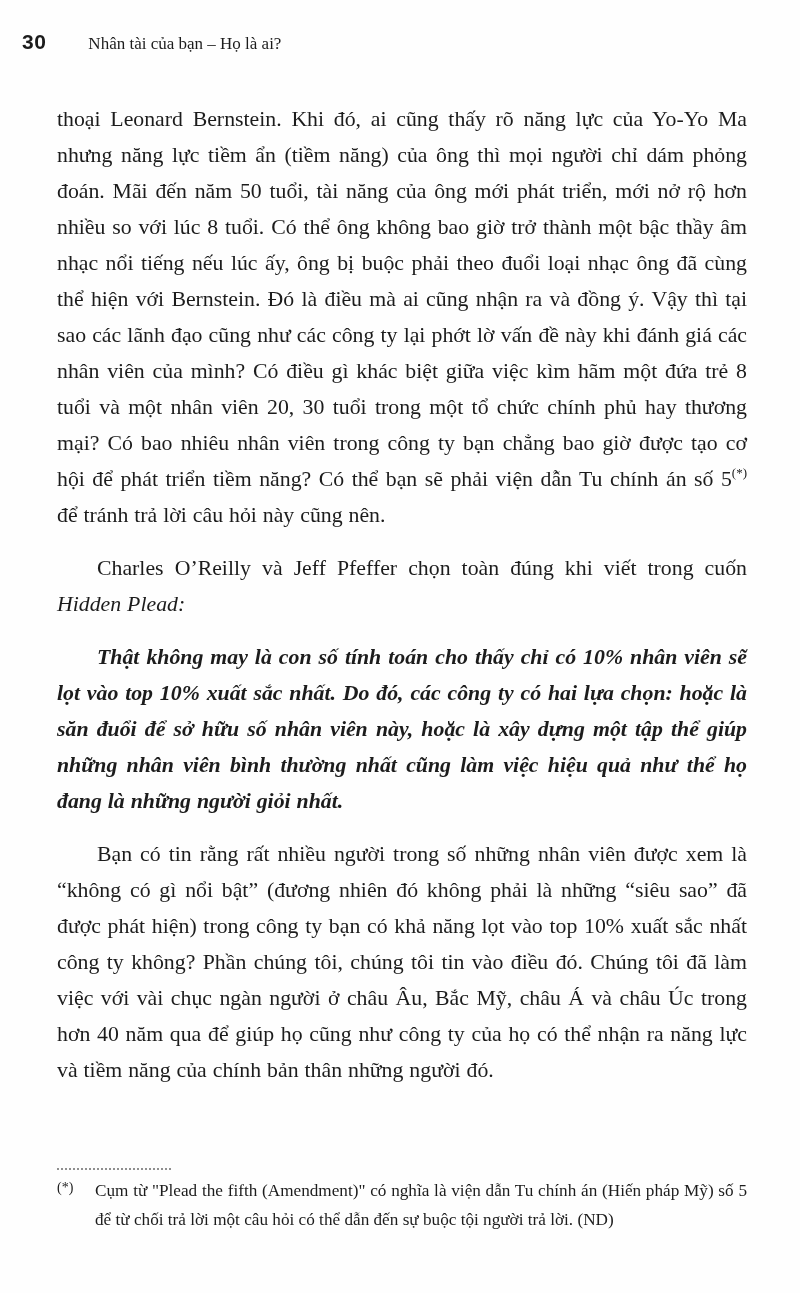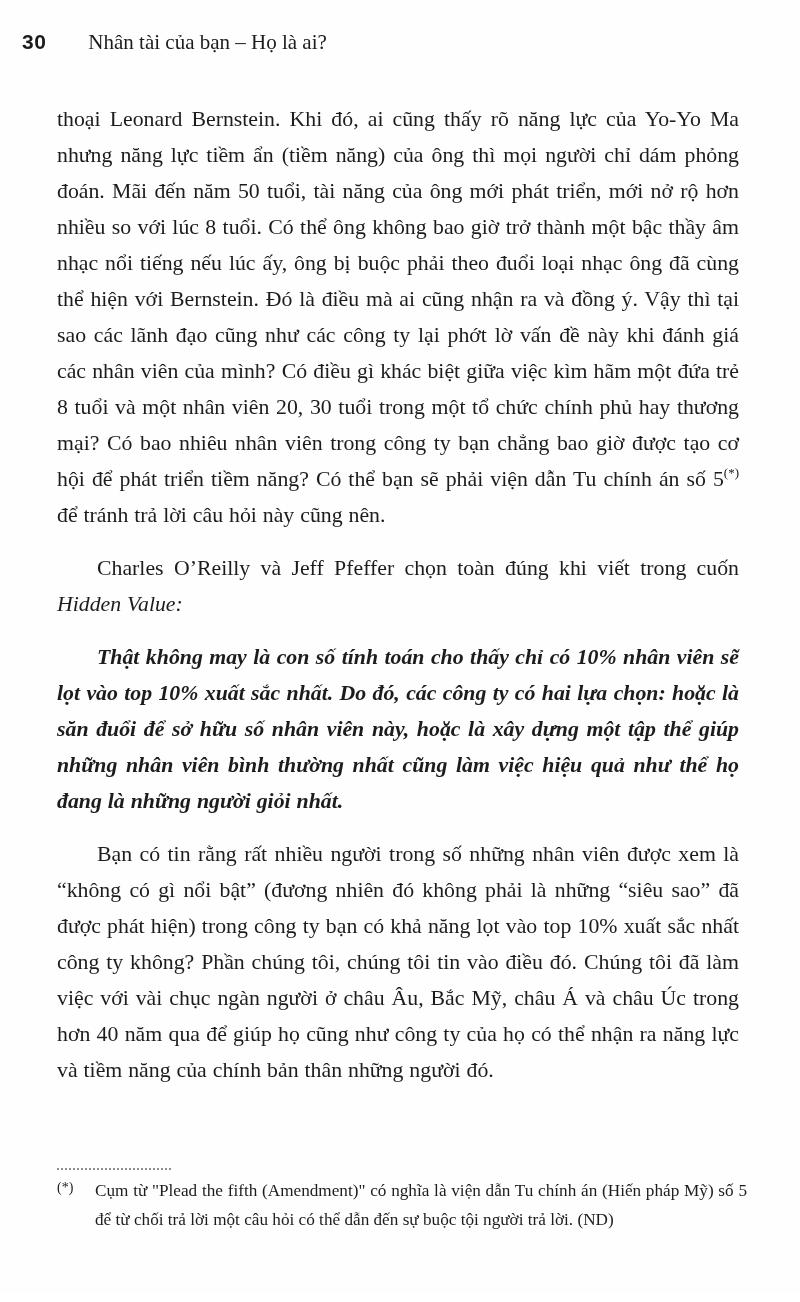--- a/index.html
+++ b/index.html
@@ -26,30 +26,30 @@
     white-space: nowrap;
   }
   .page-number {
     font-family: "Liberation Sans", sans-serif;
     font-weight: 700;
     font-size: 21px;
     letter-spacing: 0.5px;
   }
   .running-title {
     margin-left: 42px;
-    font-size: 21px;
+    font-size: 17px;
   }
   .content {
     position: absolute;
     top: 101px;
     left: 57px;
     width: 690px;
   }
   .para {
-    margin: 0 8px 17px 0;
+    margin: 0 0 17px 0;
     font-size: 21.8px;
     line-height: 36px;
     text-align: justify;
     text-indent: 40px;
     word-spacing: 0.5px;
   }
   .para.no-indent {
     text-indent: 0;
   }
   .para.quote {
@@ -101,21 +101,21 @@
 
   <div class="running-header">
     <span class="page-number">30</span>
     <span class="running-title">Nhân tài của bạn – Họ là ai?</span>
   </div>
 
   <div class="content">
 
     <p class="para no-indent"><span>thoại Leonard Bernstein. Khi đó, ai cũng thấy rõ năng lực của Yo-Yo Ma nhưng năng lực tiềm ẩn (tiềm năng) của ông thì mọi người chỉ dám phỏng đoán. Mãi đến năm 50 tuổi, tài năng của ông mới phát triển, mới nở rộ hơn nhiều so với lúc 8 tuổi. Có thể ông không bao giờ trở thành một bậc thầy âm nhạc nổi tiếng nếu lúc ấy, ông bị buộc phải theo đuổi loại nhạc ông đã cùng thể hiện với Bernstein. Đó là điều mà ai cũng nhận ra và đồng ý. Vậy thì tại sao các lãnh đạo cũng như các công ty lại phớt lờ vấn đề này khi đánh giá các nhân viên của mình? Có điều gì khác biệt giữa việc kìm hãm một đứa trẻ 8 tuổi và một nhân viên 20, 30 tuổi trong một tổ chức chính phủ hay thương mại? Có bao nhiêu nhân viên trong công ty bạn chẳng bao giờ được tạo cơ hội để phát triển tiềm năng? Có thể bạn sẽ phải viện dẫn Tu chính án số 5</span><sup class="fn-ref">(*)</sup><span> để tránh trả lời câu hỏi này cũng nên.</span></p>
 
-    <p class="para"><span>Charles O’Reilly và Jeff Pfeffer chọn toàn đúng khi viết trong cuốn </span><em class="book-title">Hidden Value:</em></p>
+    <p class="para"><span>Charles O’Reilly và Jeff Pfeffer chọn toàn đúng khi viết trong cuốn </span><em class="book-title">Hidden Plead:</em></p>
 
     <p class="para quote">Thật không may là con số tính toán cho thấy chỉ có 10% nhân viên sẽ lọt vào top 10% xuất sắc nhất. Do đó, các công ty có hai lựa chọn: hoặc là săn đuổi để sở hữu số nhân viên này, hoặc là xây dựng một tập thể giúp những nhân viên bình thường nhất cũng làm việc hiệu quả như thể họ đang là những người giỏi nhất.</p>
 
     <p class="para">Bạn có tin rằng rất nhiều người trong số những nhân viên được xem là “không có gì nổi bật” (đương nhiên đó không phải là những “siêu sao” đã được phát hiện) trong công ty bạn có khả năng lọt vào top 10% xuất sắc nhất công ty không? Phần chúng tôi, chúng tôi tin vào điều đó. Chúng tôi đã làm việc với vài chục ngàn người ở châu Âu, Bắc Mỹ, châu Á và châu Úc trong hơn 40 năm qua để giúp họ cũng như công ty của họ có thể nhận ra năng lực và tiềm năng của chính bản thân những người đó.</p>
 
   </div>
 
   <div class="footnote-area">
     <div class="footnote-rule"></div>
     <div class="footnote">

